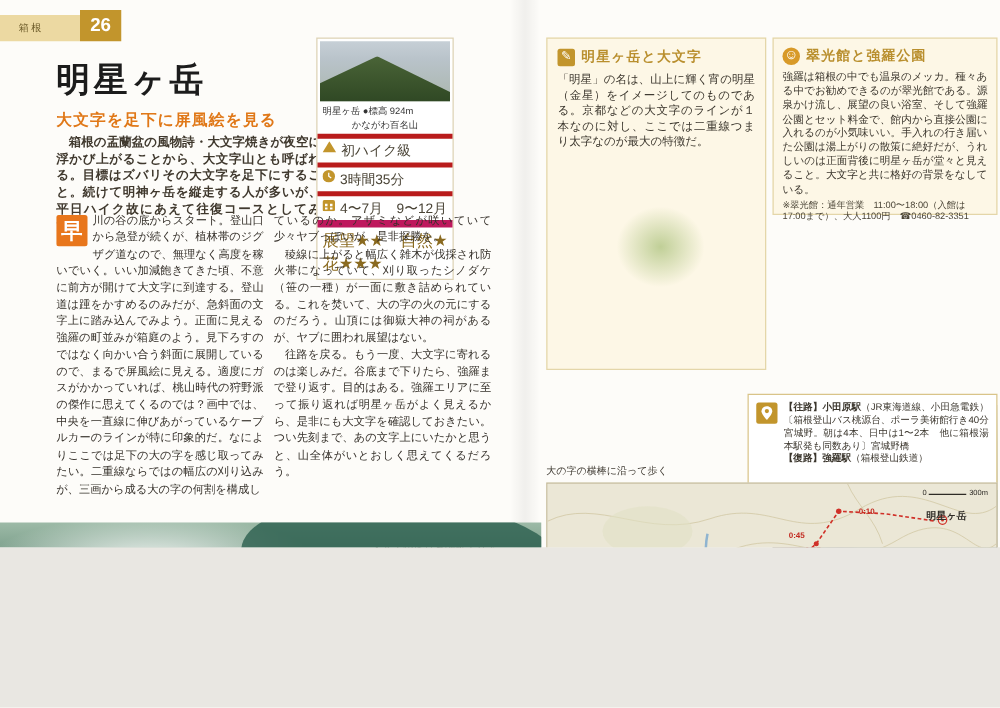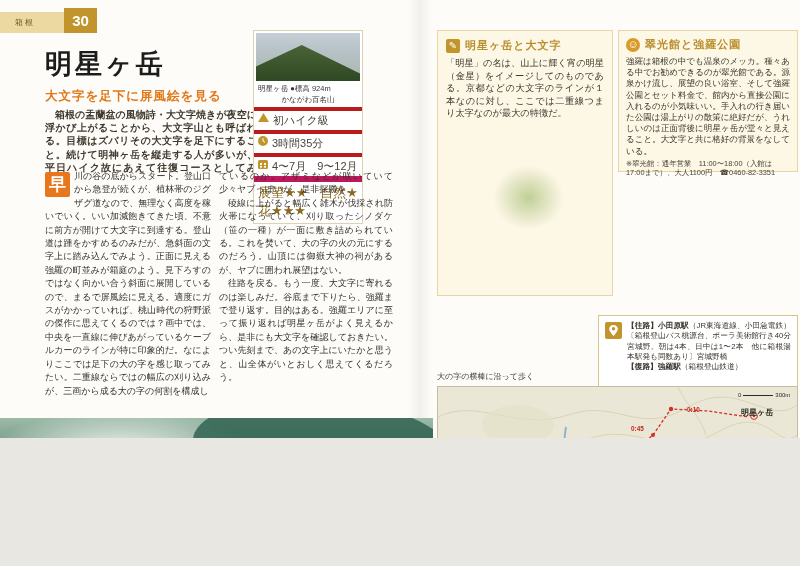--- a/index.html
+++ b/index.html
@@ -100,21 +100,21 @@
 
   #page-number { left:783px; top:551px; font-size:8.5px; color:#6e6a60; }
 </style>
 </head>
 <body>
 
 <div id="spread">
   <div id="gutter" class="abs"></div>
 
   <div id="region-tab" class="abs">箱根</div>
-  <div id="course-number" class="abs">30</div>
+  <div id="course-number" class="abs">26</div>
   <div id="page-title" class="abs">明星ヶ岳</div>
   <div id="page-subtitle" class="abs">大文字を足下に屏風絵を見る</div>
   <div id="intro" class="abs">箱根の盂蘭盆の風物詩・大文字焼きが夜空に浮かび上がることから、大文字山とも呼ばれる。目標はズバリその大文字を足下にすること。続けて明神ヶ岳を縦走する人が多いが、平日ハイク故にあえて往復コースとしてみた。</div>
 
   <div id="info-card" class="abs">
     <div id="card-photo" class="photo">
       <div class="peak"></div>
     </div>
     <div class="card-cap">
       <span>明星ヶ岳</span>

